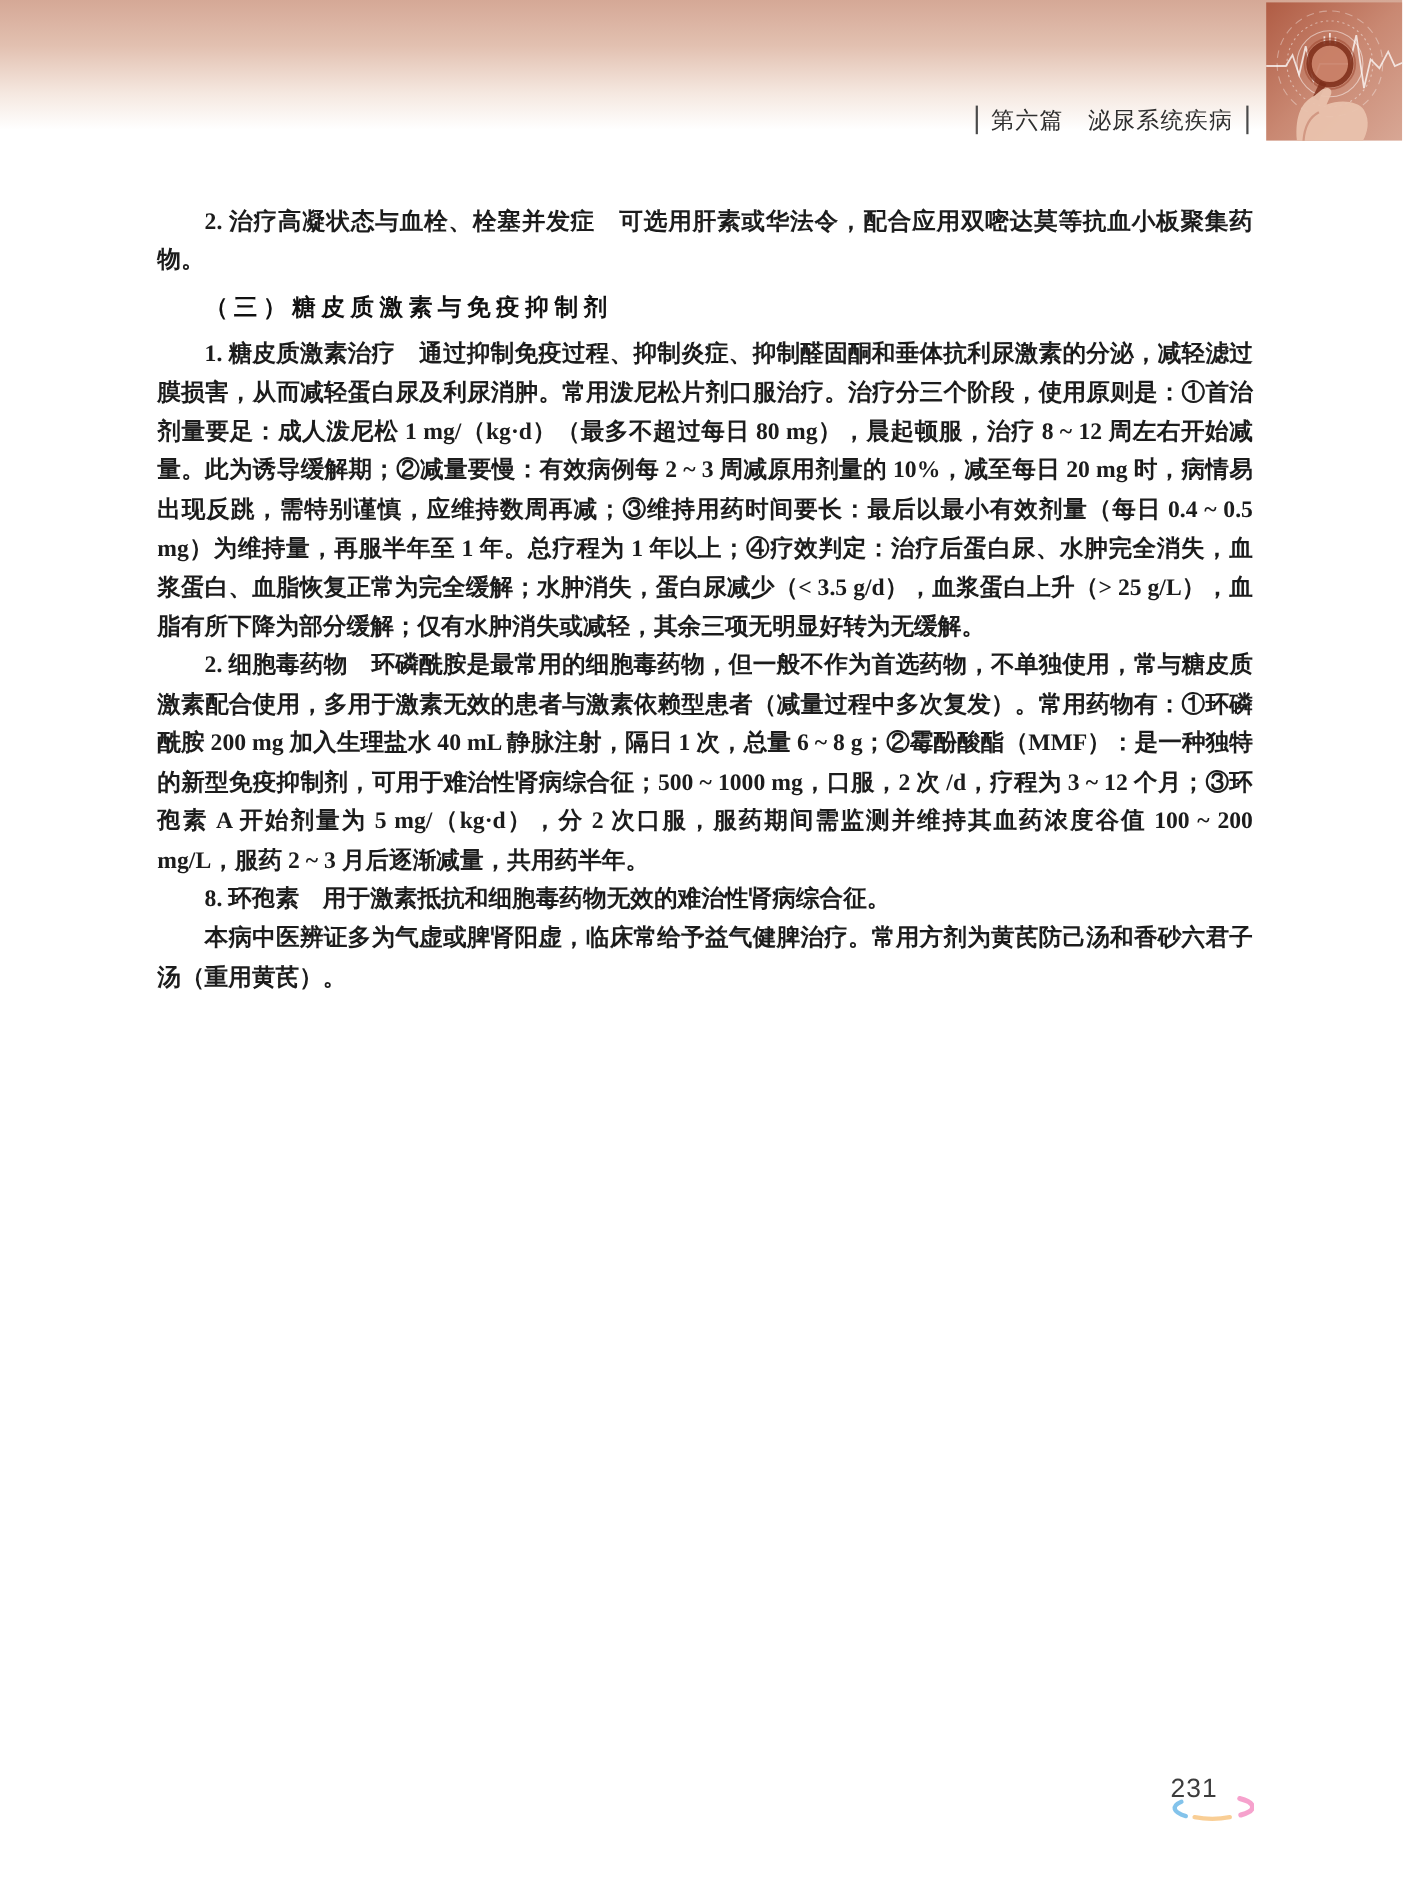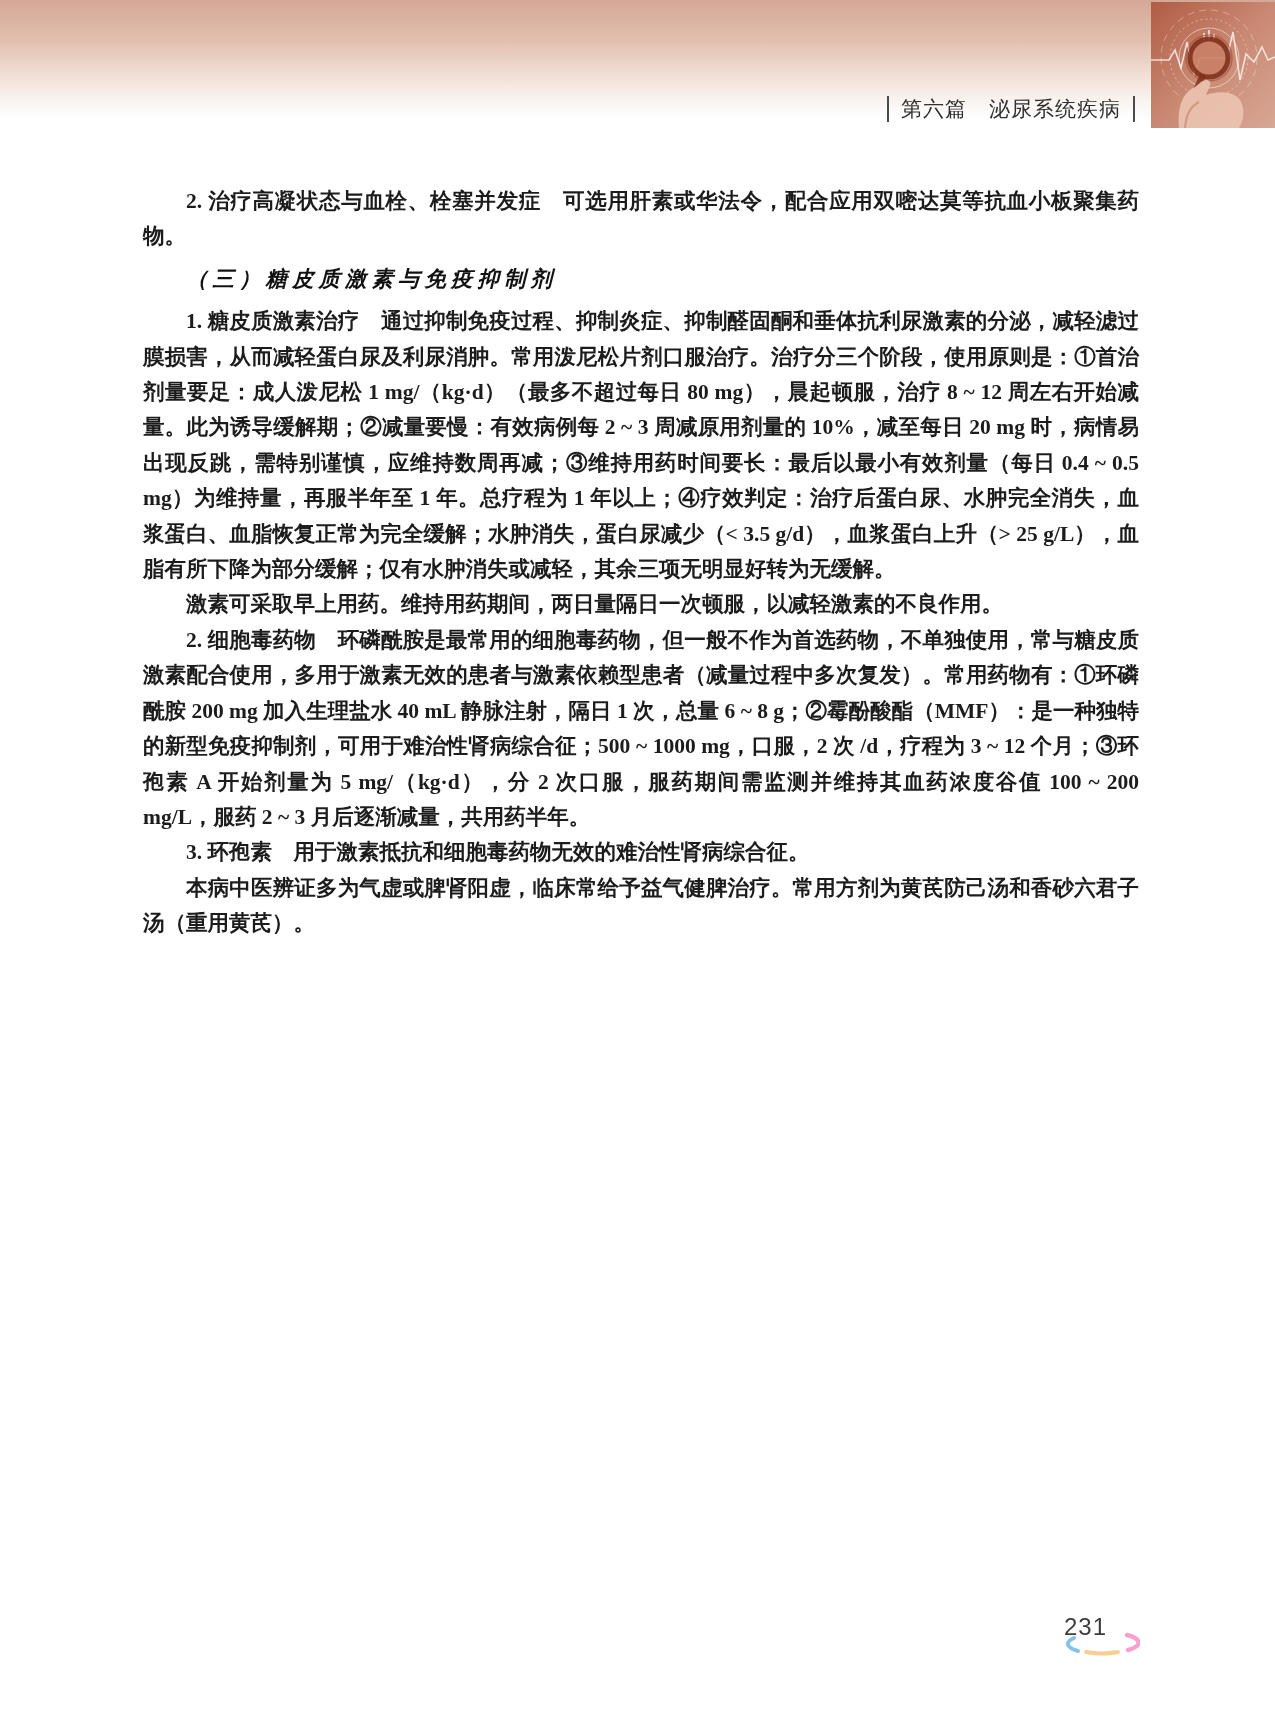--- a/index.html
+++ b/index.html
@@ -61,21 +61,20 @@
   .content p {
     margin: 0;
     text-indent: 2em;
     font-weight: bold;
   }
   .content h3.section-heading {
     margin: 7px 0;
     font-size: 21.5px;
     line-height: 35.4px;
     font-weight: bold;
-    font-style: italic;
     letter-spacing: 5px;
     text-indent: 2em;
     color: #111;
   }
   
   .page-number-wrap {
     position: absolute;
     left: 1064px;
     top: 1613px;
     width: 76px;
@@ -135,23 +134,22 @@
   <div class="chapter-header">
     <span class="bar"></span>
     <span class="title">第六篇　泌尿系统疾病</span>
     <span class="bar"></span>
   </div>
 
   <div class="content">
     <p>2. 治疗高凝状态与血栓、栓塞并发症　可选用肝素或华法令，配合应用双嘧达莫等抗血小板聚集药物。</p>
     <h3 class="section-heading">（三）糖皮质激素与免疫抑制剂</h3>
     <p>1. 糖皮质激素治疗　通过抑制免疫过程、抑制炎症、抑制醛固酮和垂体抗利尿激素的分泌，减轻滤过膜损害，从而减轻蛋白尿及利尿消肿。常用泼尼松片剂口服治疗。治疗分三个阶段，使用原则是：①首治剂量要足：成人泼尼松 1 mg/（kg·d）（最多不超过每日 80 mg），晨起顿服，治疗 8 ~ 12 周左右开始减量。此为诱导缓解期；②减量要慢：有效病例每 2 ~ 3 周减原用剂量的 10%，减至每日 20 mg 时，病情易出现反跳，需特别谨慎，应维持数周再减；③维持用药时间要长：最后以最小有效剂量（每日 0.4 ~ 0.5 mg）为维持量，再服半年至 1 年。总疗程为 1 年以上；④疗效判定：治疗后蛋白尿、水肿完全消失，血浆蛋白、血脂恢复正常为完全缓解；水肿消失，蛋白尿减少（&lt; 3.5 g/d），血浆蛋白上升（&gt; 25 g/L），血脂有所下降为部分缓解；仅有水肿消失或减轻，其余三项无明显好转为无缓解。</p>
-    <p>激素可采取早上用药。维持用药期间，两日量隔日一次顿服，以减轻激素的不良作用。</p>
     <p>2. 细胞毒药物　环磷酰胺是最常用的细胞毒药物，但一般不作为首选药物，不单独使用，常与糖皮质激素配合使用，多用于激素无效的患者与激素依赖型患者（减量过程中多次复发）。常用药物有：①环磷酰胺 200 mg 加入生理盐水 40 mL 静脉注射，隔日 1 次，总量 6 ~ 8 g；②霉酚酸酯（MMF）：是一种独特的新型免疫抑制剂，可用于难治性肾病综合征；500 ~ 1000 mg，口服，2 次 /d，疗程为 3 ~ 12 个月；③环孢素 A 开始剂量为 5 mg/（kg·d），分 2 次口服，服药期间需监测并维持其血药浓度谷值 100 ~ 200 mg/L，服药 2 ~ 3 月后逐渐减量，共用药半年。</p>
-    <p>3. 环孢素　用于激素抵抗和细胞毒药物无效的难治性肾病综合征。</p>
+    <p>8. 环孢素　用于激素抵抗和细胞毒药物无效的难治性肾病综合征。</p>
     <p>本病中医辨证多为气虚或脾肾阳虚，临床常给予益气健脾治疗。常用方剂为黄芪防己汤和香砂六君子汤（重用黄芪）。</p>
   </div>
 
   <div class="page-number-wrap">
     <svg viewBox="0 0 76 26" xmlns="http://www.w3.org/2000/svg">
       <path d="M10,7 A33,10 0 0 0 14,20" fill="none" stroke="#6db8e8" stroke-width="4" stroke-linecap="round" opacity="0.85"></path>
       <path d="M63,4 A33,10 0 0 1 64,19" fill="none" stroke="#f598c8" stroke-width="4.5" stroke-linecap="round" opacity="0.9"></path>
       <path d="M22,21 A33,11 0 0 0 54,21" fill="none" stroke="#f8c98a" stroke-width="4" stroke-linecap="round" opacity="0.9"></path>
     </svg>
     <span class="num">231</span>

